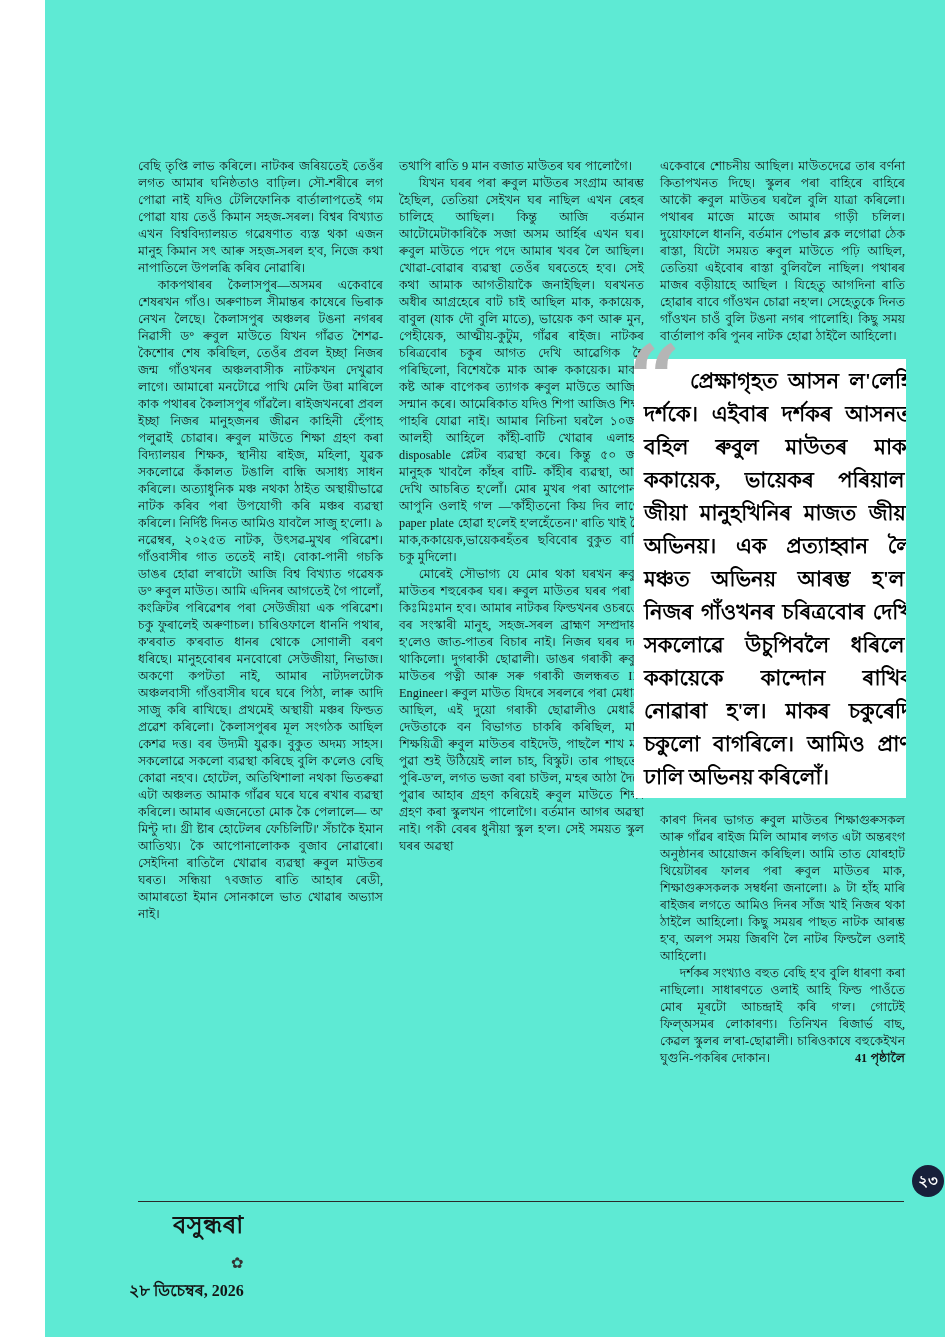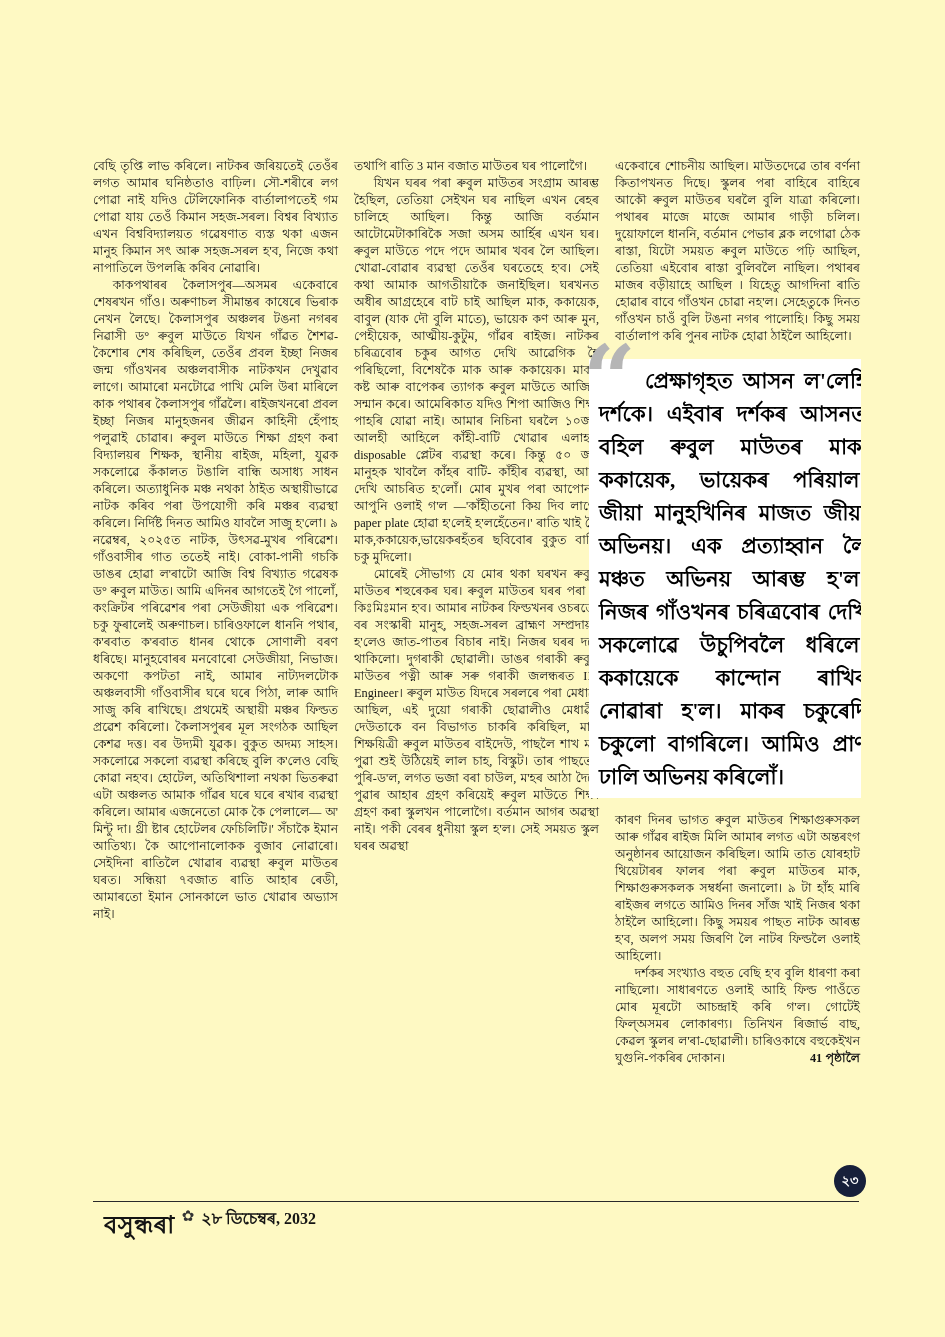--- a/index.html
+++ b/index.html
@@ -11,21 +11,22 @@
     width: 945px;
     height: 1337px;
     position: relative;
     font-family: "Liberation Serif", serif;
     color: #141414;
     overflow: hidden;
   }
   .sheet {
     position: absolute;
     inset: 0;
-    background: #fef9c3;
+    background: #5eead4;
+    margin-left: 45px;
   }
   .content {
     position: absolute;
     left: 93px;
     top: 158px;
     width: 768px;
     height: 1042px;
     display: flex;
     gap: 16px;
     overflow: hidden;
@@ -78,70 +79,71 @@
   }
   .footer-rule {
     position: absolute;
     left: 93px;
     width: 766px;
     top: 1201px;
     border-top: 1.6px solid #2a2a2a;
   }
   .footer {
     position: absolute;
-    left: 104px;
+    left: 84px;
     top: 1206px;
     display: flex;
-    align-items: flex-start;
+    align-items: flex-end;
     gap: 7px;
+    flex-direction: column;
   }
   .pub-name {
     font-size: 24px;
     font-weight: bold;
     letter-spacing: 0.5px;
   }
   .footer-ornament {
     font-size: 15px;
     color: #333;
     transform: translateY(1px);
   }
   .footer-date {
     font-size: 16px;
     font-weight: bold;
   }
   .page-badge {
     position: absolute;
-    left: 834px;
+    left: 867px;
     top: 1165px;
     width: 32px;
     height: 32px;
     border-radius: 50%;
     background: #17203a;
     color: #ffffff;
     display: flex;
     align-items: center;
     justify-content: center;
-    font-size: 13px;
+    font-size: 15px;
     font-weight: bold;
   }
 </style>
 </head>
 <body>
 
 <div class="sheet">
 
   <div class="content">
 
     <div class="col">
       <p class="para">বেছি তৃপ্তি লাভ কৰিলে। নাটকৰ জৰিয়তেই তেওঁৰ লগত আমাৰ ঘনিষ্ঠতাও বাঢ়িল। সৌ-শৰীৰে লগ পোৱা নাই যদিও টেলিফোনিক বাৰ্তালাপতেই গম পোৱা যায় তেওঁ কিমান সহজ-সৰল। বিশ্বৰ বিখ্যাত এখন বিশ্ববিদ্যালয়ত গৱেষণাত ব্যস্ত থকা এজন মানুহ কিমান সৎ আৰু সহজ-সৰল হ'ব, নিজে কথা নাপাতিলে উপলব্ধি কৰিব নোৱাৰি।</p>
       <p class="para indent">কাকপথাৰৰ কৈলাসপুৰ—অসমৰ একেবাৰে শেষৰখন গাঁও। অৰুণাচল সীমান্তৰ কাষেৰে ভিৰাক নেখন লৈছে। কৈলাসপুৰ অঞ্চলৰ টঙনা নগৰৰ নিৱাসী ড° ৰুবুল মাউতে যিখন গাঁৱত শৈশৱ-কৈশোৰ শেষ কৰিছিল, তেওঁৰ প্ৰবল ইচ্ছা নিজৰ জন্ম গাঁওখনৰ অঞ্চলবাসীক নাটকখন দেখুৱাব লাগে। আমাৰো মনটোৱে পাখি মেলি উৰা মাৰিলে কাক পথাৰৰ কৈলাসপুৰ গাঁৱলৈ। ৰাইজখনৰো প্ৰবল ইচ্ছা নিজৰ মানুহজনৰ জীৱন কাহিনী হেঁপাহ পলুৱাই চোৱাৰ। ৰুবুল মাউতে শিক্ষা গ্ৰহণ কৰা বিদ্যালয়ৰ শিক্ষক, স্থানীয় ৰাইজ, মহিলা, যুৱক সকলোৱে কঁকালত টঙালি বান্ধি অসাধ্য সাধন কৰিলে। অত্যাধুনিক মঞ্চ নথকা ঠাইত অস্থায়ীভাৱে নাটক কৰিব পৰা উপযোগী কৰি মঞ্চৰ ব্যৱস্থা কৰিলে। নিৰ্দিষ্ট দিনত আমিও যাবলৈ সাজু হ'লো। ৯ নৱেম্বৰ, ২০২৫ত নাটক, উৎসৱ-মুখৰ পৰিৱেশ। গাঁওবাসীৰ গাত ততেই নাই। বোকা-পানী গচকি ডাঙৰ হোৱা ল'ৰাটো আজি বিশ্ব বিখ্যাত গৱেষক ড° ৰুবুল মাউত। আমি এদিনৰ আগতেই গৈ পালোঁ, কংক্ৰিটৰ পৰিৱেশৰ পৰা সেউজীয়া এক পৰিৱেশ। চকু ফুৰালেই অৰুণাচল। চাৰিওফালে ধাননি পথাৰ, ক'ৰবাত ক'ৰবাত ধানৰ থোকে সোণালী বৰণ ধৰিছে। মানুহবোৰৰ মনবোৰো সেউজীয়া, নিভাজ। অকণো কপটতা নাই, আমাৰ নাট্যদলটোক অঞ্চলবাসী গাঁওবাসীৰ ঘৰে ঘৰে পিঠা, লাৰু আদি সাজু কৰি ৰাখিছে। প্ৰথমেই অস্থায়ী মঞ্চৰ ফিল্ডত প্ৰৱেশ কৰিলো। কৈলাসপুৰৰ মূল সংগঠক আছিল কেশৱ দত্ত। বৰ উদ্যমী যুৱক। বুকুত অদম্য সাহস। সকলোৱে সকলো ব্যৱস্থা কৰিছে বুলি ক'লেও বেছি কোৱা নহ'ব। হোটেল, অতিথিশালা নথকা ভিতৰুৱা এটা অঞ্চলত আমাক গাঁৱৰ ঘৰে ঘৰে ৰখাৰ ব্যৱস্থা কৰিলে। আমাৰ এজনেতো মোক কৈ পেলালে— অ' মিন্টু দা। থ্ৰী ষ্টাৰ হোটেলৰ ফেচিলিটি।' সঁচাকৈ ইমান আতিথ্য। কৈ আপোনালোকক বুজাব নোৱাৰো। সেইদিনা ৰাতিলৈ খোৱাৰ ব্যৱস্থা ৰুবুল মাউতৰ ঘৰত। সন্ধিয়া ৭বজাত ৰাতি আহাৰ ৰেডী, আমাৰতো ইমান সোনকালে ভাত খোৱাৰ অভ্যাস নাই।</p>
     </div>
 
     <div class="col">
-      <p class="para">তথাপি ৰাতি 3 মান বজাত মাউতৰ ঘৰ পালোগৈ।</p>
+      <p class="para">তথাপি ৰাতি 9 মান বজাত মাউতৰ ঘৰ পালোগৈ।</p>
       <p class="para indent">যিখন ঘৰৰ পৰা ৰুবুল মাউতৰ সংগ্ৰাম আৰম্ভ হৈছিল, তেতিয়া সেইখন ঘৰ নাছিল এখন ৰেহৰ চালিহে আছিল। কিন্তু আজি বৰ্তমান আটোমেটাকাৰিকৈ সজা অসম আৰ্হিৰ এখন ঘৰ। ৰুবুল মাউতে পদে পদে আমাৰ খবৰ লৈ আছিল। খোৱা-বোৱাৰ ব্যৱস্থা তেওঁৰ ঘৰতেহে হ'ব। সেই কথা আমাক আগতীয়াকৈ জনাইছিল। ঘৰখনত অধীৰ আগ্ৰহেৰে বাট চাই আছিল মাক, ককায়েক, বাবুল (যাক দৌ বুলি মাতে), ভায়েক কণ আৰু মুন, পেহীয়েক, আত্মীয়-কুটুম, গাঁৱৰ ৰাইজ। নাটকৰ চৰিত্ৰবোৰ চকুৰ আগত দেখি আৱেগিক হৈ পৰিছিলো, বিশেষকৈ মাক আৰু ককায়েক। মাকৰ কষ্ট আৰু বাপেকৰ ত্যাগক ৰুবুল মাউতে আজিও সন্মান কৰে। আমেৰিকাত যদিও শিপা আজিও শিক্ষা পাহৰি যোৱা নাই। আমাৰ নিচিনা ঘৰলৈ ১০জন আলহী আহিলে কাঁহী-বাটি খোৱাৰ এলাহত disposable প্লেটৰ ব্যৱস্থা কৰে। কিন্তু ৫০ জন মানুহক খাবলৈ কাঁহৰ বাটি- কাঁহীৰ ব্যৱস্থা, আমি দেখি আচৰিত হ'লোঁ। মোৰ মুখৰ পৰা আপোনা-আপুনি ওলাই গ'ল —'কাঁহীতনো কিয় দিব লাগে, paper plate হোৱা হ'লেই হ'লহেঁতেন।' ৰাতি খাই লৈ মাক,ককায়েক,ভায়েকৰহঁতৰ ছবিবোৰ বুকুত বান্ধি চকু মুদিলো।</p>
       <p class="para indent">মোৰেই সৌভাগ্য যে মোৰ থকা ঘৰখন ৰুবুল মাউতৰ শহুৰেকৰ ঘৰ। ৰুবুল মাউতৰ ঘৰৰ পৰা ১ কিঃমিঃমান হ'ব। আমাৰ নাটকৰ ফিল্ডখনৰ ওচৰতে। বৰ সংস্কাৰী মানুহ, সহজ-সৰল ব্ৰাহ্মণ সম্প্ৰদায়ৰ হ'লেও জাত-পাতৰ বিচাৰ নাই। নিজৰ ঘৰৰ দৰে থাকিলো। দুগৰাকী ছোৱালী। ডাঙৰ গৰাকী ৰুবুল মাউতৰ পত্নী আৰু সৰু গৰাকী জলন্ধৰত IIT Engineer। ৰুবুল মাউত যিদৰে সৰলৰে পৰা মেধাৱী আছিল, এই দুয়ো গৰাকী ছোৱালীও মেধাৱী। দেউতাকে বন বিভাগত চাকৰি কৰিছিল, মাক শিক্ষয়িত্ৰী ৰুবুল মাউতৰ বাইদেউ, পাছলৈ শাখ মা। পুৱা শুই উঠিয়েই লাল চাহ, বিস্কুট। তাৰ পাছতেই পুৰি-ড'ল, লগত ভজা বৰা চাউল, ম'হৰ আঠা দৈৰে পুৱাৰ আহাৰ গ্ৰহণ কৰিয়েই ৰুবুল মাউতে শিক্ষা গ্ৰহণ কৰা স্কুলখন পালোগৈ। বৰ্তমান আগৰ অৱস্থা নাই। পকী বেৰৰ ধুনীয়া স্কুল হ'ল। সেই সময়ত স্কুল ঘৰৰ অৱস্থা</p>
     </div>
 
     <div class="col">
       <p class="para">একেবাৰে শোচনীয় আছিল। মাউতদেৱে তাৰ বৰ্ণনা কিতাপখনত দিছে। স্কুলৰ পৰা বাহিৰে বাহিৰে আকৌ ৰুবুল মাউতৰ ঘৰলৈ বুলি যাত্ৰা কৰিলো। পথাৰৰ মাজে মাজে আমাৰ গাড়ী চলিল। দুয়োফালে ধাননি, বৰ্তমান পেভাৰ ব্লক লগোৱা ঠেক ৰাস্তা, যিটো সময়ত ৰুবুল মাউতে পঢ়ি আছিল, তেতিয়া এইবোৰ ৰাস্তা বুলিবলৈ নাছিল। পথাৰৰ মাজৰ বড়ীয়াহে আছিল । যিহেতু আগদিনা ৰাতি হোৱাৰ বাবে গাঁওখন চোৱা নহ'ল। সেহেতুকে দিনত গাঁওখন চাওঁ বুলি টঙনা নগৰ পালোহি। কিছু সময় বাৰ্তালাপ কৰি পুনৰ নাটক হোৱা ঠাইলৈ আহিলো।</p>
 
       <div class="pull-quote">
         <span class="quote-mark">“</span>
 
@@ -155,18 +157,18 @@
       </p>
     </div>
 
   </div>
 
   <div class="footer-rule"></div>
 
   <div class="footer">
     <span class="pub-name">বসুন্ধৰা</span>
     <span class="footer-ornament">✿</span>
-    <span class="footer-date">২৮ ডিচেম্বৰ, 2032</span>
+    <span class="footer-date">২৮ ডিচেম্বৰ, 2026</span>
   </div>
 
   <div class="page-badge">২৩</div>
 
 </div>
 
 </body></html>

